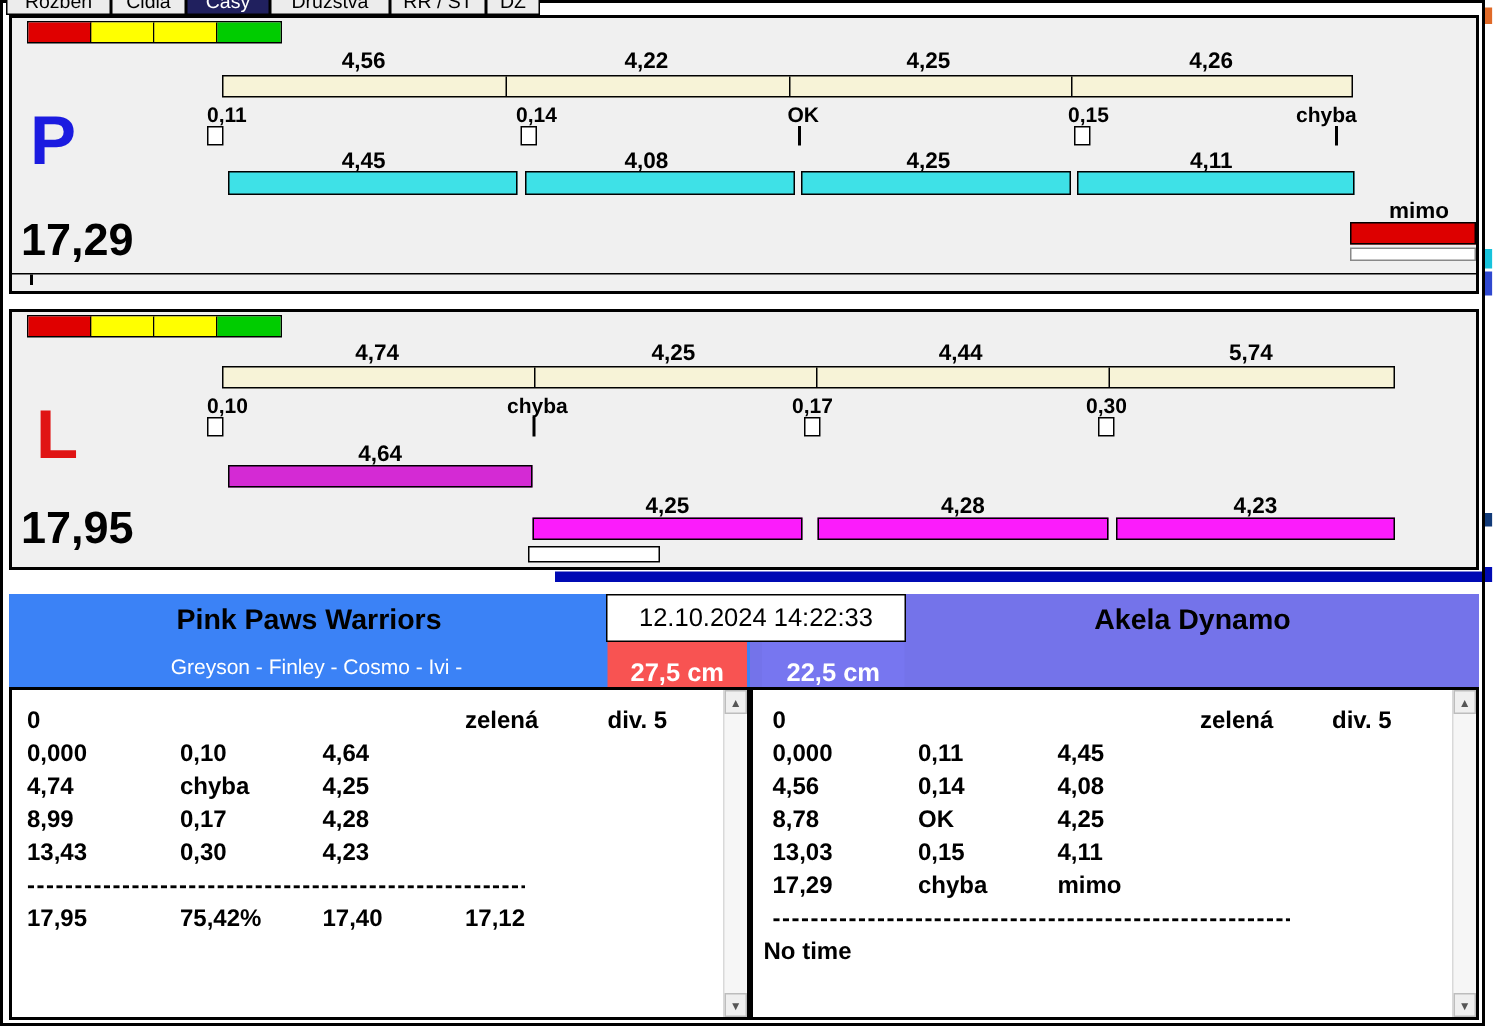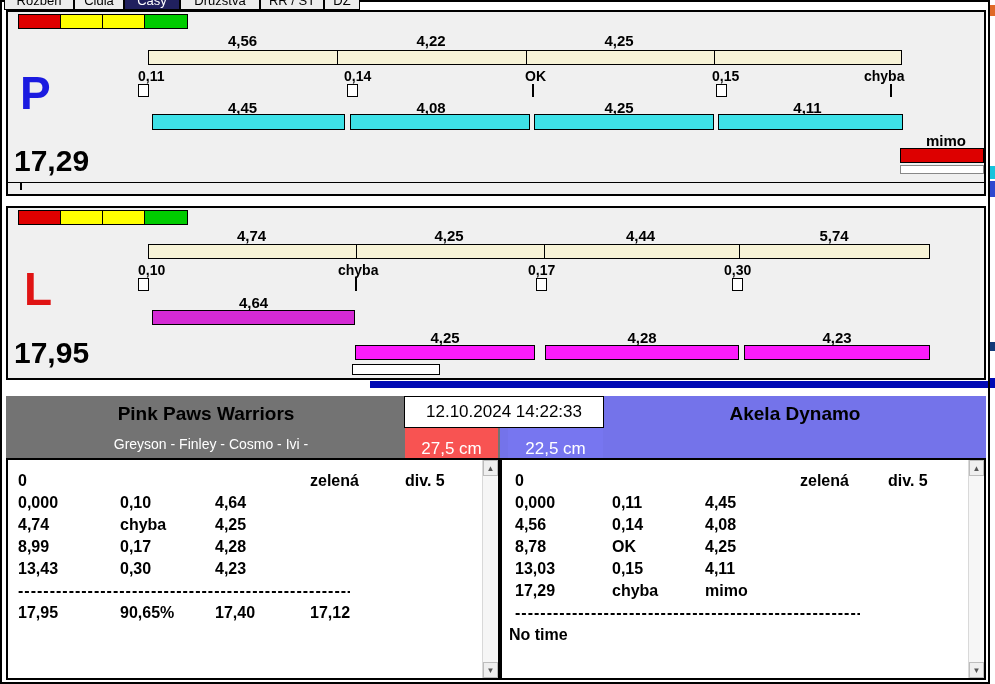--- a/index.html
+++ b/index.html
@@ -29,21 +29,21 @@
   .bigletter { position:absolute; font-size:46px; font-weight:bold; line-height:1; }
   .bigtotal { position:absolute; font-size:30px; font-weight:bold; color:#000; }
   .baseline { position:absolute; height:1px; background:#000; }
   .basetick { position:absolute; width:2px; height:7px; background:#000; }
 
   
   .teamheader { position:absolute; height:62px; }
   .tname { position:absolute; font-size:19px; font-weight:bold; color:#000; text-align:center; white-space:nowrap; }
   .tmembers { position:absolute; font-size:14px; font-weight:normal; color:#fff; text-align:center; white-space:nowrap; }
   .theight { position:absolute; height:43px; display:flex; align-items:center; justify-content:center;
-             color:#fff; font-weight:normal; font-size:17px; white-space:nowrap; }
+             color:#fff; font-weight:bold; font-size:17px; white-space:nowrap; }
   #datetime-box { position:absolute; left:404px; top:396px; width:200px; height:32px; background:#fff;
                   border:1px solid #000; display:flex; align-items:center; justify-content:center;
                   font-size:17px; color:#000; z-index:6; }
 
   .tbl { position:absolute; background:#fff; border:2px solid #000; height:222px; }
   .tcell { position:absolute; font-size:16px; font-weight:bold; color:#000; white-space:nowrap; }
   .tsep { position:absolute; font-size:16px; font-weight:bold; color:#000; white-space:nowrap; overflow:hidden; letter-spacing:1px; }
 
   
   .vscroll { position:absolute; right:0; top:0; width:16px; height:218px; background:#f6f6f6; border-left:1px solid #d9d9d9; }
@@ -83,20 +83,21 @@
     <div class="lights" style="left:10px;top:2px">
       <div class="seg" style="background:#e00000"></div>
       <div class="seg" style="background:#ffff00"></div>
       <div class="seg" style="background:#ffff00"></div>
       <div class="seg" style="background:#00cc00"></div>
     </div>
 
     <div class="blabel" style="left:140px;top:20px;width:189px">4,56</div>
     <div class="blabel" style="left:329px;top:20px;width:188px">4,22</div>
     <div class="blabel" style="left:517px;top:20px;width:188px">4,25</div>
+    <div class="blabel" style="left:705px;top:20px;width:189px">4,26</div>
 
     <div class="bar" style="left:140px;top:38px;width:754px;height:15px;background:#f7f3d7">
       <i class="divider" style="left:188px"></i>
       <i class="divider" style="left:377px"></i>
       <i class="divider" style="left:565px"></i>
     </div>
 
     <div class="llabel" style="left:130px;top:56px">0,11</div>
     <div class="llabel" style="left:336px;top:56px">0,14</div>
     <div class="llabel" style="left:517px;top:56px">OK</div>
@@ -173,21 +174,21 @@
     <div class="bar" style="left:537px;top:137px;width:194px;height:15px;background:#fb1cfb"></div>
     <div class="bar" style="left:736px;top:137px;width:186px;height:15px;background:#fb1cfb"></div>
 
     <div class="bigtotal" style="left:6px;top:128px">17,95</div>
 
     <div class="bar" style="left:344px;top:156px;width:88px;height:11px;background:#fff;border-color:#000"></div>
   </div>
 
   <div class="abs" style="left:370px;top:381px;width:618px;height:7px;background:#000ab4"></div>
 
-  <div class="teamheader" style="left:6px;top:396px;width:494px;background:#737373">
+  <div class="teamheader" style="left:6px;top:396px;width:494px;background:#3b82f6">
     <div class="tname" style="left:0;top:7px;width:400px">Pink Paws Warriors</div>
     <div class="tmembers" style="left:0;top:40px;width:410px">Greyson - Finley - Cosmo - Ivi -</div>
     <div class="theight" style="left:399px;top:31px;width:93px;background:#f85352">27,5 cm</div>
   </div>
 
   <div id="datetime-box">12.10.2024 14:22:33</div>
 
   <div class="teamheader" style="left:500px;top:396px;width:486px;background:#7473ea">
     <div class="tname" style="left:110px;top:7px;width:370px">Akela Dynamo</div>
     <div class="theight" style="left:8px;top:31px;width:95px;background:#7776f0">22,5 cm</div>
@@ -210,21 +211,21 @@
     <div class="tcell" style="left:112px;top:78px">0,17</div>
     <div class="tcell" style="left:207px;top:78px">4,28</div>
 
     <div class="tcell" style="left:10px;top:100px">13,43</div>
     <div class="tcell" style="left:112px;top:100px">0,30</div>
     <div class="tcell" style="left:207px;top:100px">4,23</div>
 
     <div class="tsep" style="left:10px;top:122px;width:332px">------------------------------------------------------------</div>
 
     <div class="tcell" style="left:10px;top:144px">17,95</div>
-    <div class="tcell" style="left:112px;top:144px">90,65%</div>
+    <div class="tcell" style="left:112px;top:144px">75,42%</div>
     <div class="tcell" style="left:207px;top:144px">17,40</div>
     <div class="tcell" style="left:302px;top:144px">17,12</div>
 
     <div class="vscroll">
       <div class="sbtn" style="top:0">
           <span>▲</span>
         </div>
       <div class="sbtn" style="bottom:0">
           <span>▼</span>
         </div>

